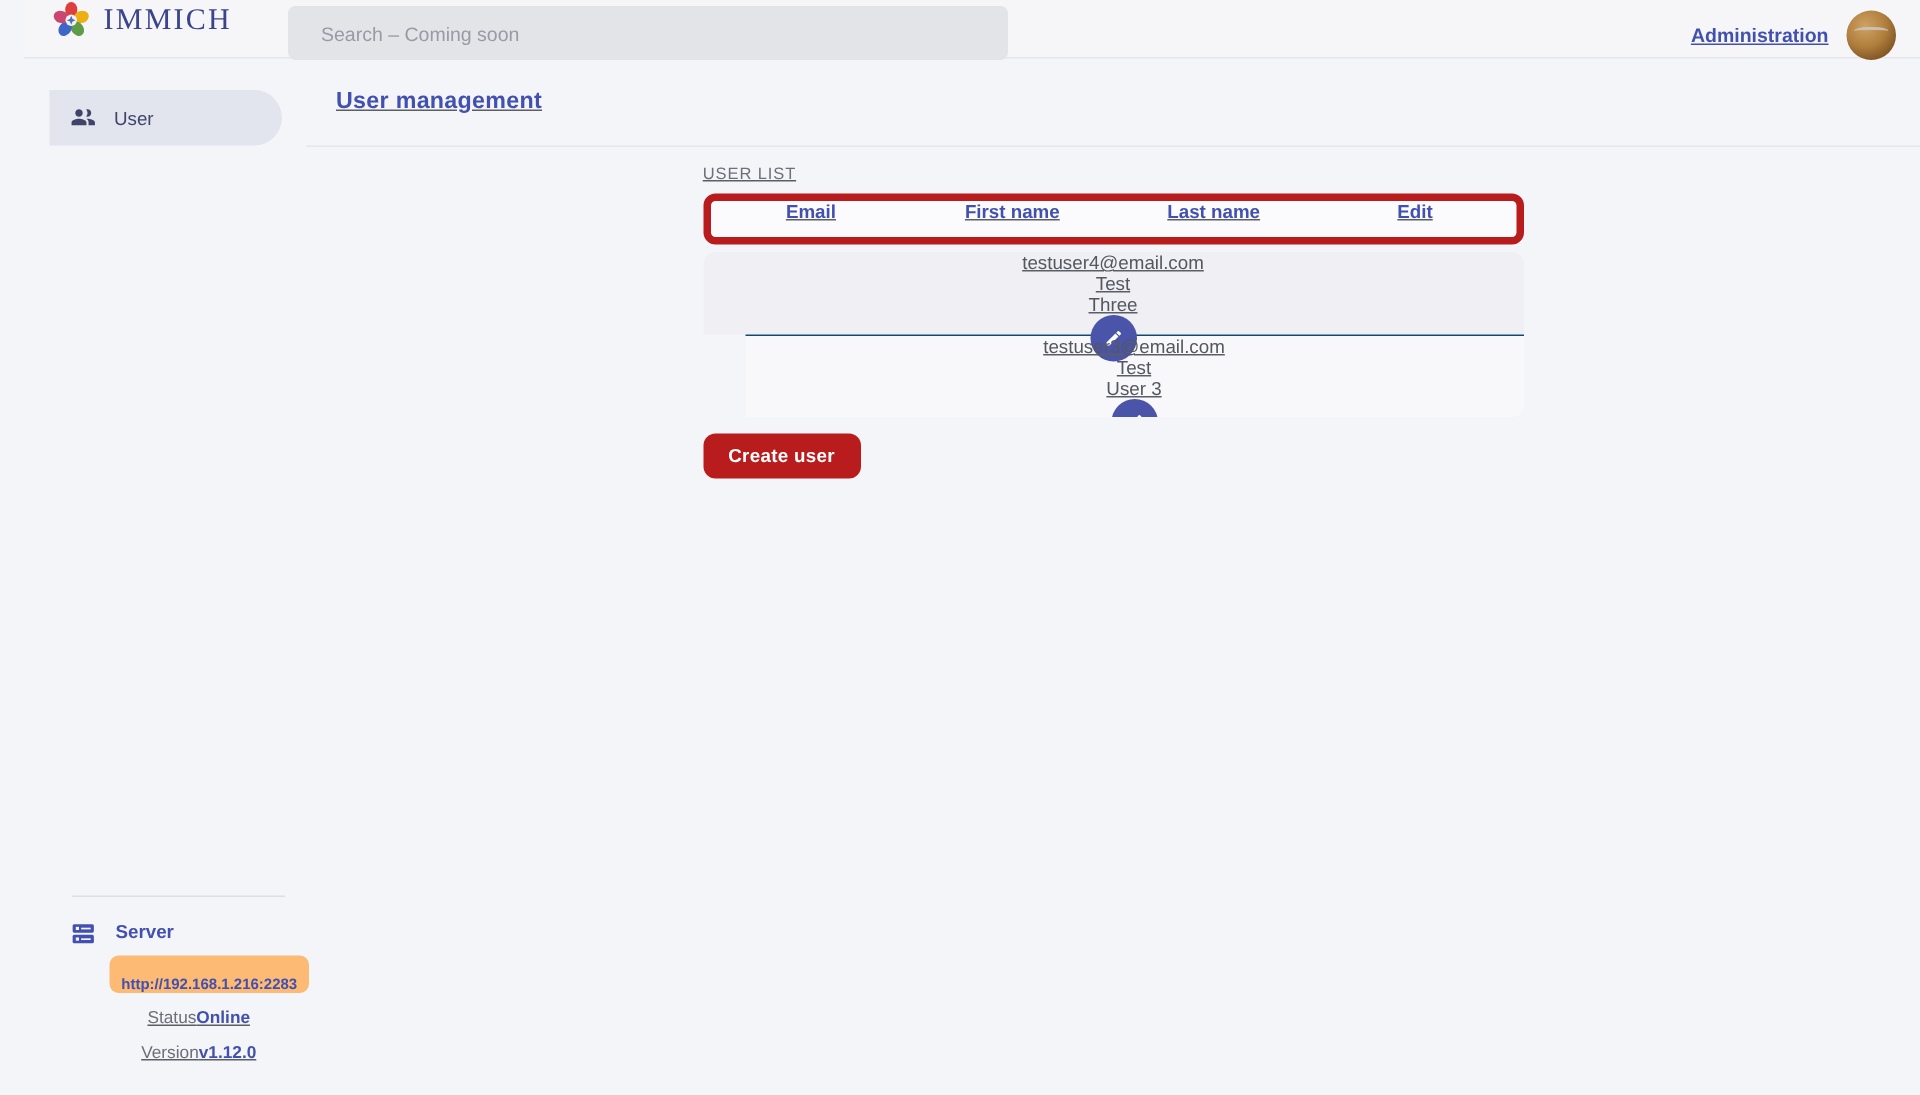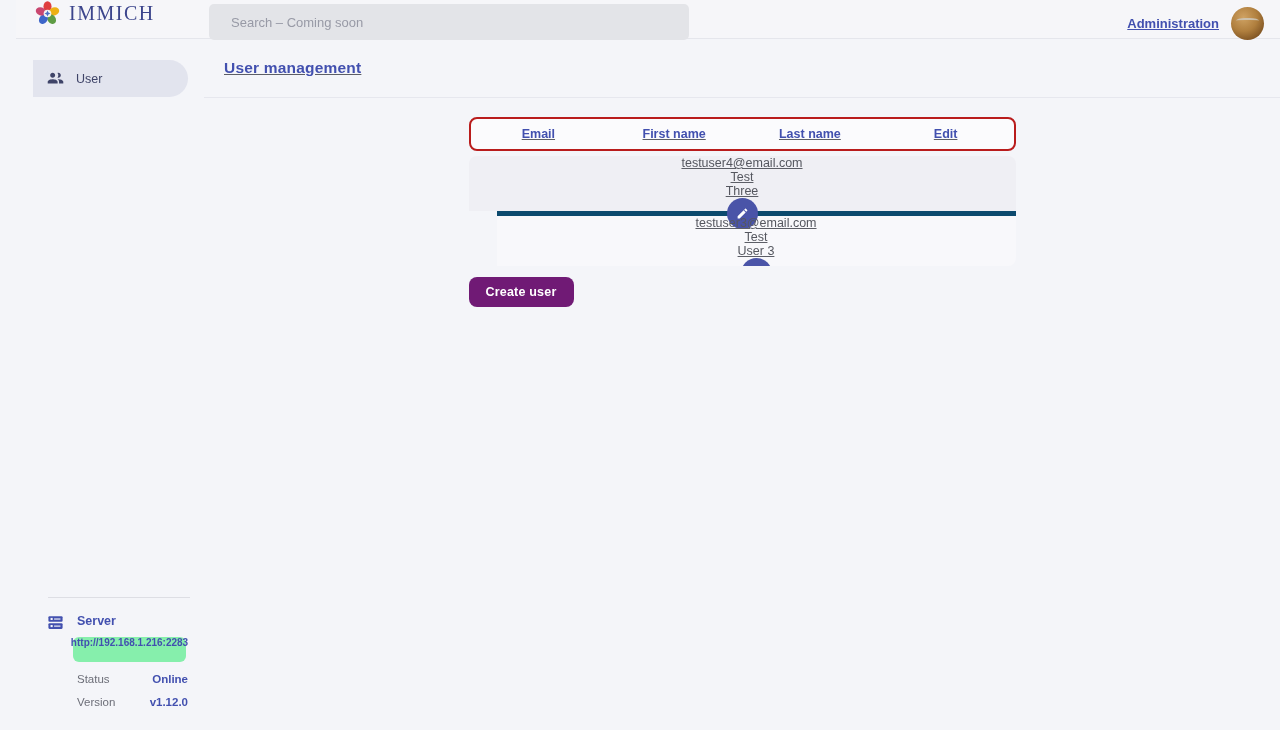--- a/index.html
+++ b/index.html
@@ -14,21 +14,21 @@
     position:relative; height:39px; background:#f6f6f9;
     border-bottom:1px solid #e5e6ec;
     display:flex; align-items:flex-start;margin-left:16px;
   }
   .brand { display:flex; align-items:center; gap:8px; padding-left:18px; width:180px; }
   .brand-name {
     font-family:"Liberation Serif", serif; font-size:20px; letter-spacing:1.5px;
     color:#3c458c; font-weight:400;
   }
   .search-box {
-    position:absolute; left:193px; top:4px; width:480px; height:36px;
+    position:absolute; left:176px; top:4px; width:480px; height:36px;
     background:#e3e4e8; border-radius:5px; border:none;
     display:flex; align-items:center; padding-left:22px;
   }
   .search-placeholder { color:#989aa6; font-size:13px; }
   .topbar-right {
     position:absolute; right:16px; top:0; height:47px;
     display:flex; align-items:center; gap:12px;
   }
   .admin-link {
     font-size:13px; font-weight:700; color:#4250af;
@@ -66,61 +66,61 @@
   .sb-title { font-size:12.5px; font-weight:700; color:#4250af; }
   .storage-block .sb-title { position:relative; top:-2px; }
   .progress-track {
     width:111px; height:5px; border-radius:3px; background:#e2e2e7;
     margin-top:7px; overflow:hidden;
   }
   .progress-fill { height:100%; border-radius:3px; background:#4250af; }
   .usage-text { margin-top:7px; color:#6c6e78; font-size:11.5px; white-space:nowrap; }
   .side-divider { height:1px; background:#dddee4; margin:15px 14px 16px 15px; width:142px; }
   .server-url-badge {
-    margin-top:9px; width:113px; height:25px; background:#86efac;
-    border-radius:6px; display:flex; align-items:flex-start; justify-content:center;
+    margin-top:9px; width:133px; height:25px; background:#fdba74;
+    border-radius:6px; display:flex; align-items:flex-end; justify-content:center;
     margin-left:-4px;
   }
   .server-url-badge span { font-size:10px; font-weight:700; color:#4250af; white-space:nowrap; }
-  .kv { display:flex; justify-content:space-between; width:111px; margin-top:11px; }
+  .kv { display:flex; justify-content:center; width:111px; margin-top:11px;text-decoration:underline; }
   .kv .k { color:#6c6e78; font-size:11.5px; }
   .kv .v { color:#4250af; font-size:11.5px; font-weight:700; }
   
   .main { flex:1; display:flex; flex-direction:column;text-decoration:underline; }
   .main-header {
     height:59px; border-bottom:1px solid #e6e7ee;
     display:flex; align-items:center; padding-left:20px;
   }
   .main-title { font-size:15.5px; font-weight:600; color:#4250af; letter-spacing:.2px; }
   .content { flex:1; display:flex; justify-content:center; }
   .panel { width:547px; margin-top:12px; }
   .section-label {
     font-size:11px; color:#6d6f79; letter-spacing:.6px; font-weight:400;
   }
   .table-head {
     margin-top:7px; height:34px; background:#fbfbfd;
-    border:2px solid #b91c1c; border-radius:8px;
-    display:flex; align-items:center;
+    border:5px solid #b91c1c; border-radius:8px;
+    display:flex; align-items:flex-start;
   }
   .th { flex:1; text-align:center; font-size:12.5px; font-weight:700; color:#4250af; }
   .table-body { margin-top:5px; border-radius:8px; overflow:hidden; }
   .tr {
     height:55px; display:flex; align-items:center;flex-direction:column;
   }
   .tr.odd { background:#efeff4; }
   .tr.even { background:#f8f8fb; }
-  .tr + .tr { border-top:5px solid #0c4a6e;margin-left:28px; }
+  .tr + .tr { border-top:1px solid #0c4a6e;margin-left:28px; }
   .td { flex:1; text-align:center; font-size:12.5px; color:#55575f; }
   .td-edit { flex:1; display:flex; justify-content:center; }
   .edit-btn {
     width:31px; height:31px; border-radius:50%; background:#4a54a8; border:none;
     display:flex; align-items:center; justify-content:center; cursor:pointer;
   }
   .create-btn {
-    margin-top:11px; background:#701a75; color:#fff; border:none;
+    margin-top:11px; background:#b91c1c; color:#fff; border:none;
     font-family:"Liberation Sans", sans-serif;
     font-size:12.5px; font-weight:700; letter-spacing:.2px;
     padding:8px 17px; border-radius:8px; cursor:pointer;
   }
 </style>
 </head>
 <body>
 
 <div class="topbar">
   <div class="brand">
@@ -199,20 +199,21 @@
     </div>
   </div>
 
   <div class="main">
     <div class="main-header">
       <span class="main-title">User management</span>
     </div>
 
     <div class="content">
       <div class="panel">
+        <div class="section-label">USER LIST</div>
 
         <div class="table-head">
           <span class="th">Email</span>
           <span class="th">First name</span>
           <span class="th">Last name</span>
           <span class="th">Edit</span>
         </div>
 
         <div class="table-body">
           <div class="tr odd">

